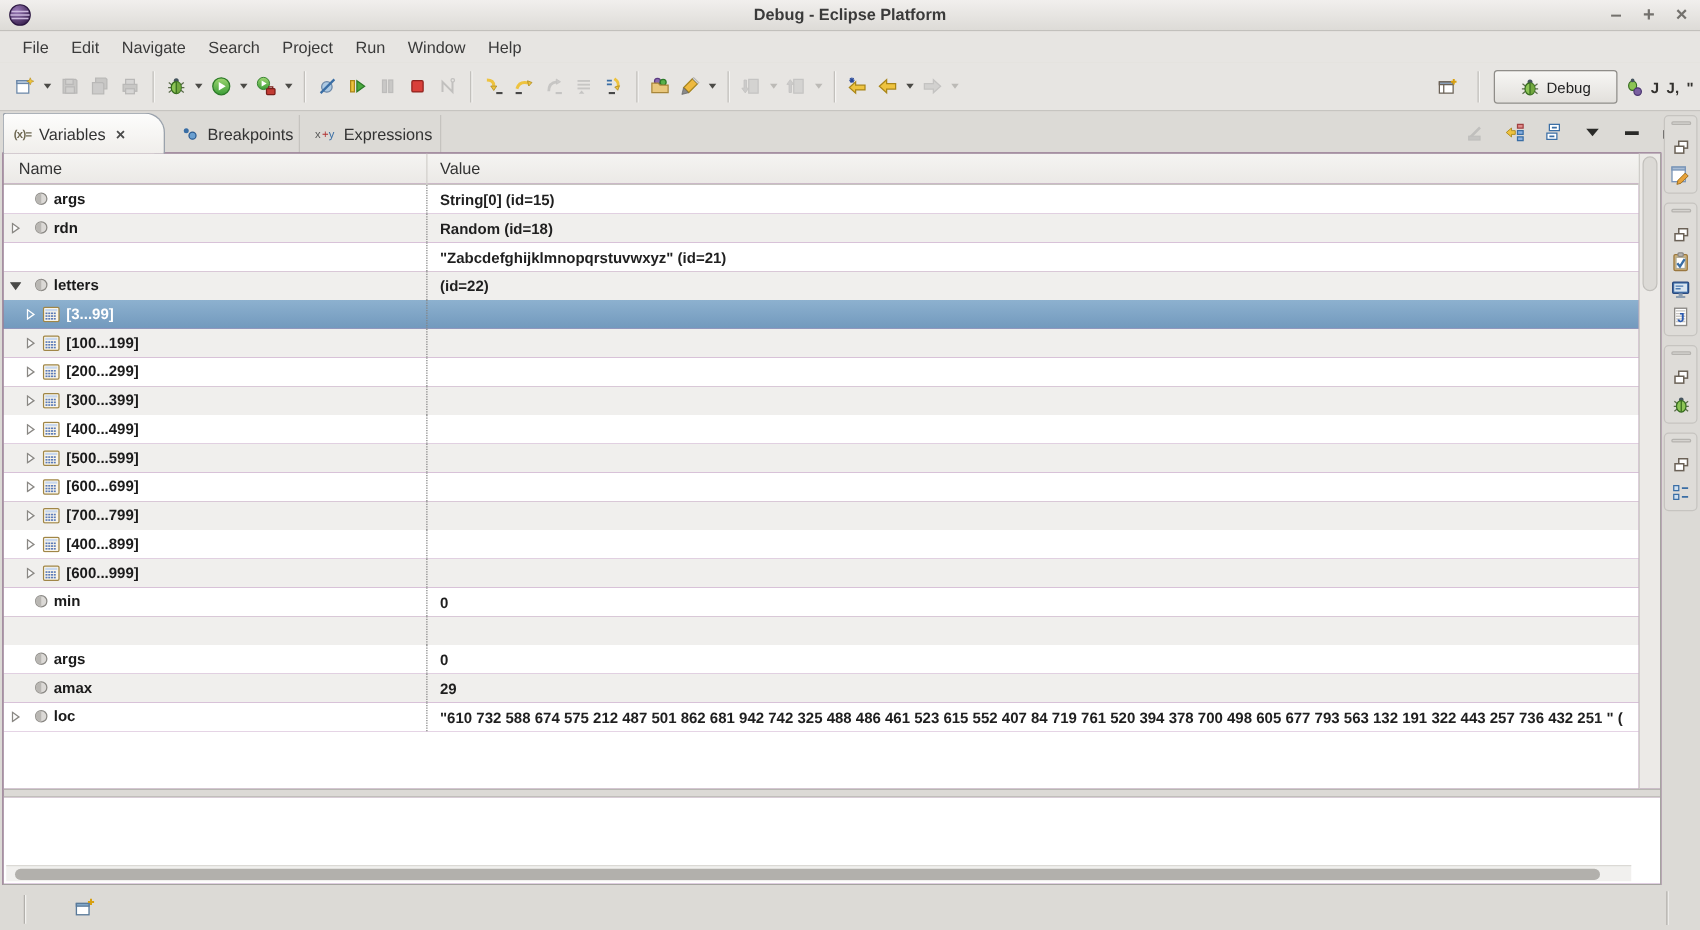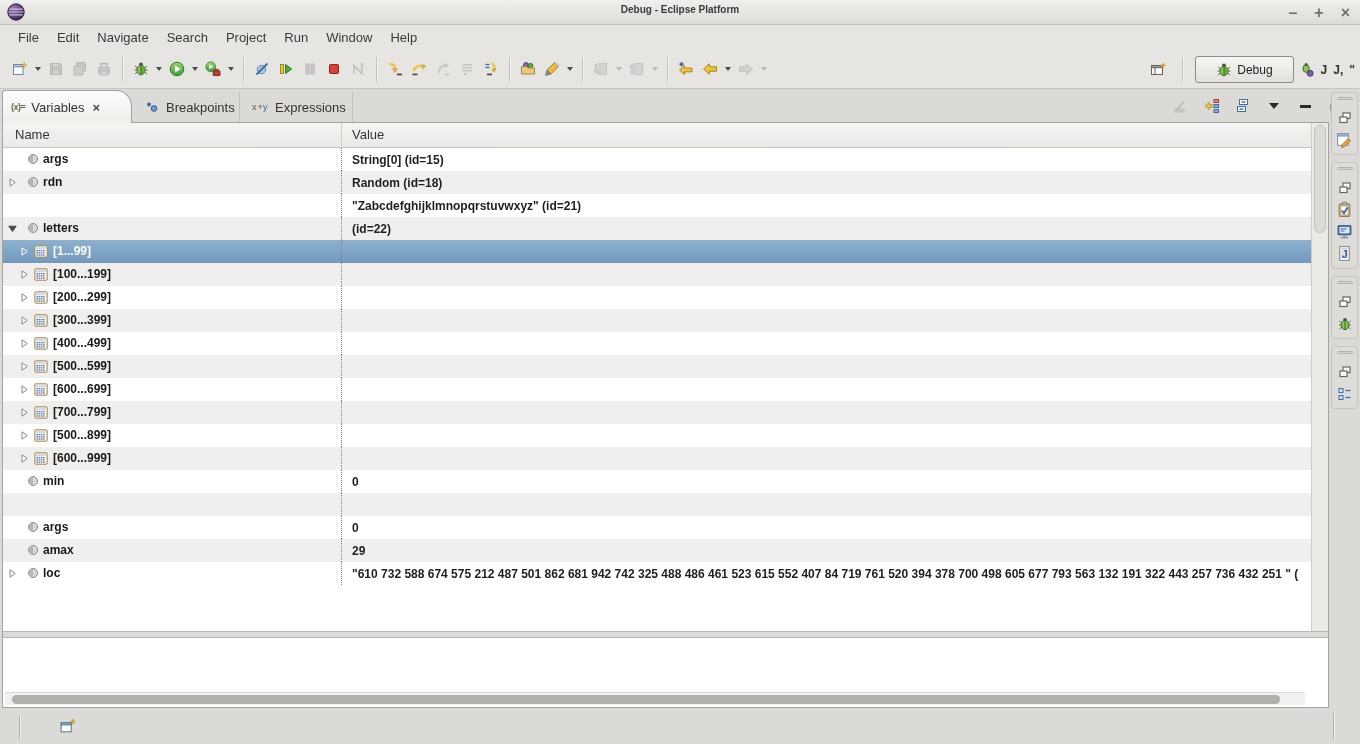--- a/index.html
+++ b/index.html
@@ -5,21 +5,21 @@
   * { margin:0; padding:0; box-sizing:border-box; }
   html,body { width:1360px; height:744px; overflow:hidden;
     font-family:"Liberation Sans","DejaVu Sans",sans-serif; background:#dcdad6; }
   #stage { position:absolute; left:0; top:0; width:1360px; height:744px; }
 
   
   .titlebar { position:absolute; left:0; top:0; width:1360px; height:25px;
     background:linear-gradient(#f1efed,#dddbd7); border-bottom:1px solid #c2c0bc; }
   .titlebar .logo { position:absolute; left:7px; top:3px; width:18px; height:18px; }
   .titlebar .title { position:absolute; left:0; right:0; top:4px; text-align:center;
-    font-size:10px; font-weight:bold; color:#3a3a3a; }
+    font-size:13px; font-weight:bold; color:#3a3a3a; }
   .winctrls { position:absolute; right:10px; top:0; height:25px; display:flex; gap:17px;
     align-items:center; font-size:16px; font-weight:bold; color:#73716d; }
   .winctrls span { cursor:default; line-height:1; }
 
   
   .menubar { position:absolute; left:0; top:25px; width:1360px; height:25px;
     background:#e7e5e2; display:flex; align-items:center; padding-left:9px; }
   .menu-item { padding:3px 9px; font-size:13px; color:#3a3a3a; }
 
   
@@ -580,21 +580,21 @@
                   <rect x="4.6" y="7.2" width="1.6" height="1.3"></rect>
                   <rect x="6.8" y="7.2" width="1.6" height="1.3"></rect>
                   <rect x="9" y="7.2" width="1.6" height="1.3"></rect>
                   <rect x="2.4" y="9.4" width="1.6" height="1.3"></rect>
                   <rect x="4.6" y="9.4" width="1.6" height="1.3"></rect>
                   <rect x="6.8" y="9.4" width="1.6" height="1.3"></rect>
                   <rect x="9" y="9.4" width="1.6" height="1.3"></rect>
                 </g>
               </svg>
             </span>
-            <span class="nlabel" style="left: 50px;">[1...99]</span>
+            <span class="nlabel" style="left: 50px;">[3...99]</span>
           </div>
           <div class="valuecell"></div>
         </div>
         <div class="row alt">
           <div class="namecell">
             <span class="exp" style="left: 17px;">
               <svg width="9" height="9" viewBox="0 0 9 9">
                 <path d="M2,0.8 L7.2,4.5 L2,8.2 z" fill="#fdfdfd" stroke="#8a8884"></path>
               </svg>
             </span>
@@ -828,21 +828,21 @@
                   <rect x="4.6" y="7.2" width="1.6" height="1.3"></rect>
                   <rect x="6.8" y="7.2" width="1.6" height="1.3"></rect>
                   <rect x="9" y="7.2" width="1.6" height="1.3"></rect>
                   <rect x="2.4" y="9.4" width="1.6" height="1.3"></rect>
                   <rect x="4.6" y="9.4" width="1.6" height="1.3"></rect>
                   <rect x="6.8" y="9.4" width="1.6" height="1.3"></rect>
                   <rect x="9" y="9.4" width="1.6" height="1.3"></rect>
                 </g>
               </svg>
             </span>
-            <span class="nlabel" style="left: 50px;">[500...899]</span>
+            <span class="nlabel" style="left: 50px;">[400...899]</span>
           </div>
           <div class="valuecell"></div>
         </div>
         <div class="row alt">
           <div class="namecell">
             <span class="exp" style="left: 17px;">
               <svg width="9" height="9" viewBox="0 0 9 9">
                 <path d="M2,0.8 L7.2,4.5 L2,8.2 z" fill="#fdfdfd" stroke="#8a8884"></path>
               </svg>
             </span>

